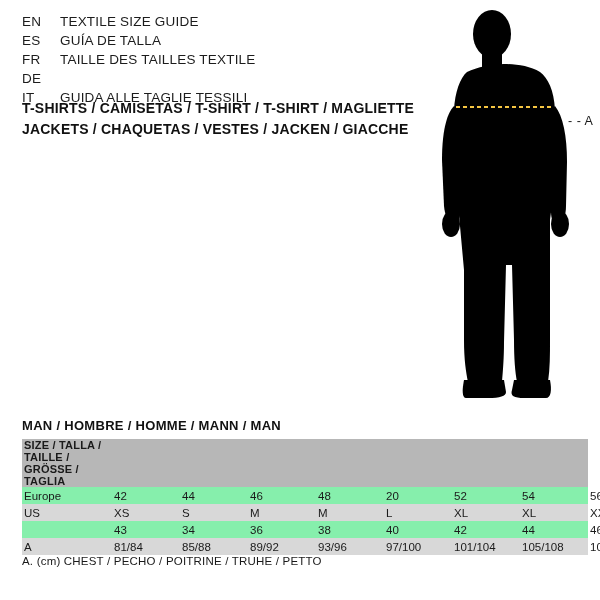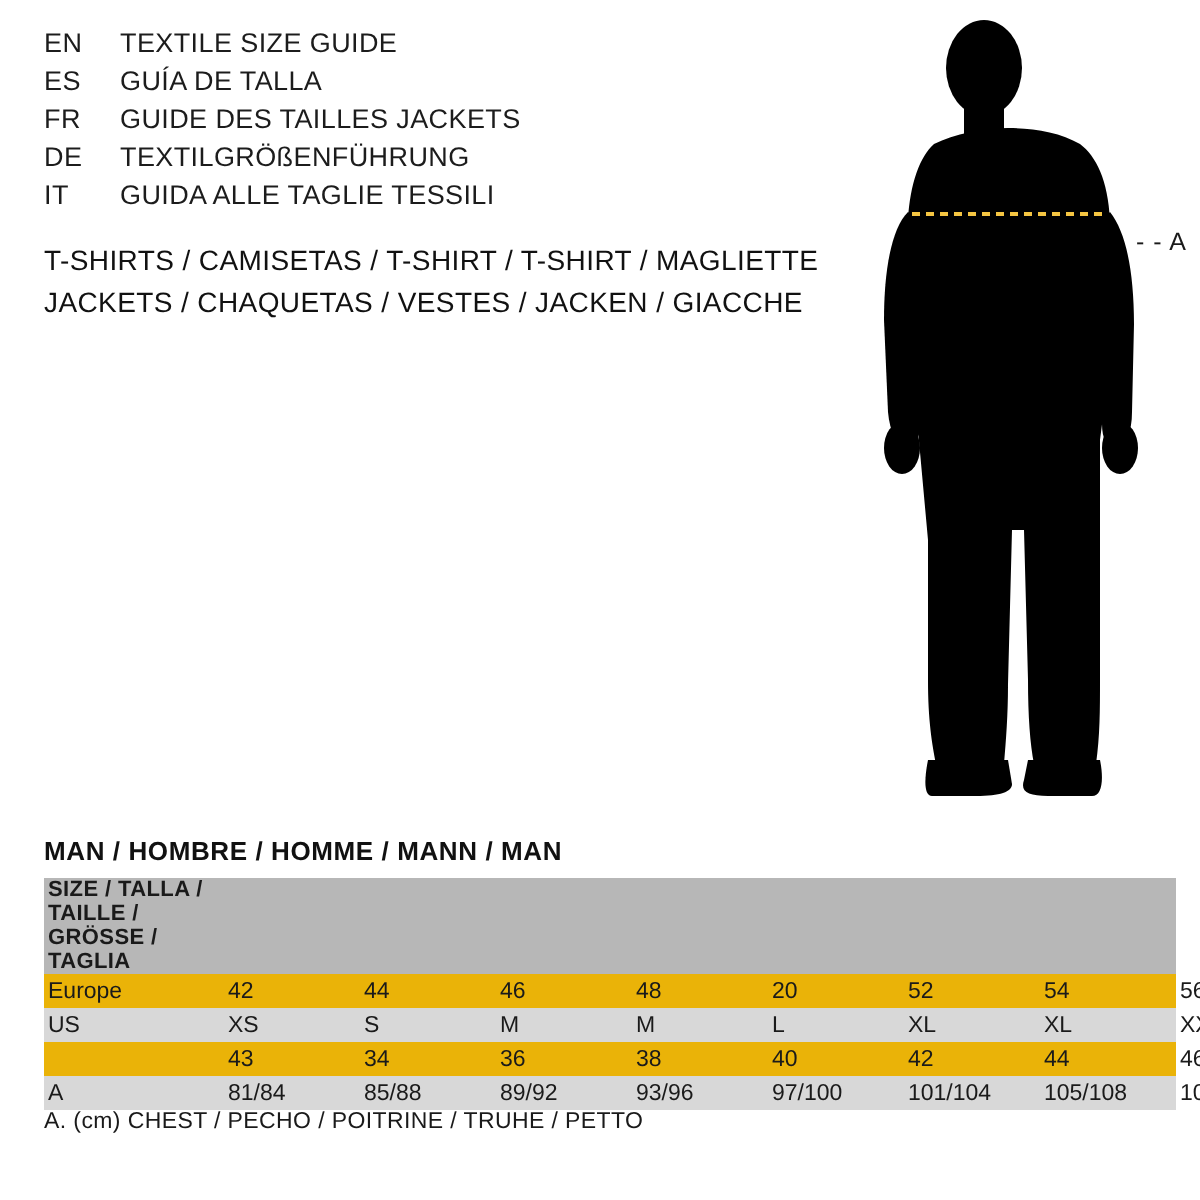--- a/index.html
+++ b/index.html
@@ -41,23 +41,24 @@
     flex: 0 0 38px;
     font-size: 13.5px;
   }
   .lang-title {
     white-space: nowrap;
   }
 
   
   .cat-block {
     position: absolute;
-    top: 120px;
+    top: 98px;
     left: 22px;
     width: 400px;
+    font-weight: bold;
   }
   .cat-line {
     font-size: 14px;
     line-height: 21px;
     letter-spacing: 0.2px;
     color: #111111;
     white-space: nowrap;
   }
 
   
@@ -110,21 +111,21 @@
     background: #b7b7b7;
     font-weight: 700;
     font-size: 11px;
     letter-spacing: 0.2px;
     height: 17px;
   }
   .row-shade td {
     background: #d8d8d8;
   }
   .row-plain td {
-    background: #eab308;
+    background: #86efac;
   }
   .col-label {
     width: 88px;
     padding-left: 2px !important;
   }
   .cell {
     width: 66px;
     text-align: left;
     padding-left: 2px !important;
   }
@@ -143,25 +144,24 @@
     <div class="lang-row">
       <span class="lang-code">EN</span>
       <span class="lang-title">TEXTILE SIZE GUIDE</span>
     </div>
     <div class="lang-row">
       <span class="lang-code">ES</span>
       <span class="lang-title">GUÍA DE TALLA</span>
     </div>
     <div class="lang-row">
       <span class="lang-code">FR</span>
-      <span class="lang-title">GUIDE DES TAILLES JACKETS</span>
+      <span class="lang-title">TAILLE DES TAILLES TEXTILE</span>
     </div>
     <div class="lang-row">
       <span class="lang-code">DE</span>
-      <span class="lang-title">TEXTILGRÖßENFÜHRUNG</span>
     </div>
     <div class="lang-row">
       <span class="lang-code">IT</span>
       <span class="lang-title">GUIDA ALLE TAGLIE TESSILI</span>
     </div>
   </div>
 
   <div class="cat-block">
     <div class="cat-line">T-SHIRTS / CAMISETAS / T-SHIRT / T-SHIRT / MAGLIETTE</div>
     <div class="cat-line">JACKETS / CHAQUETAS / VESTES / JACKEN / GIACCHE</div>

